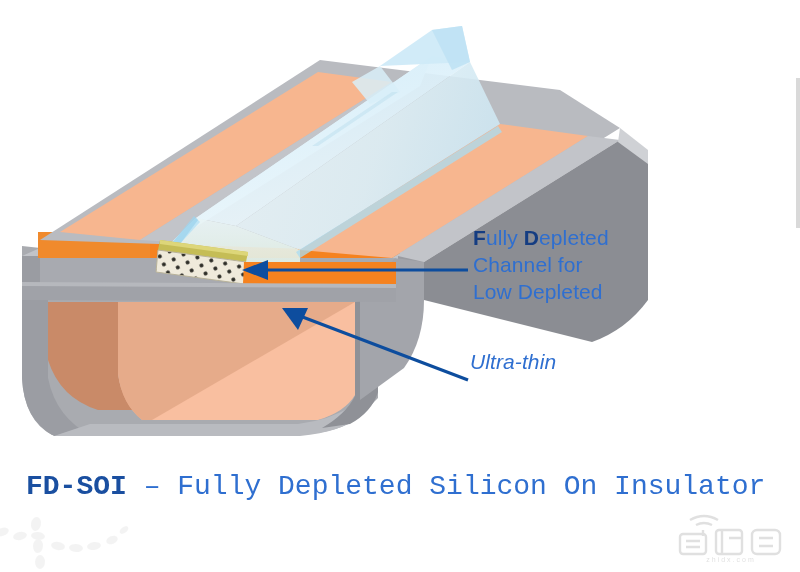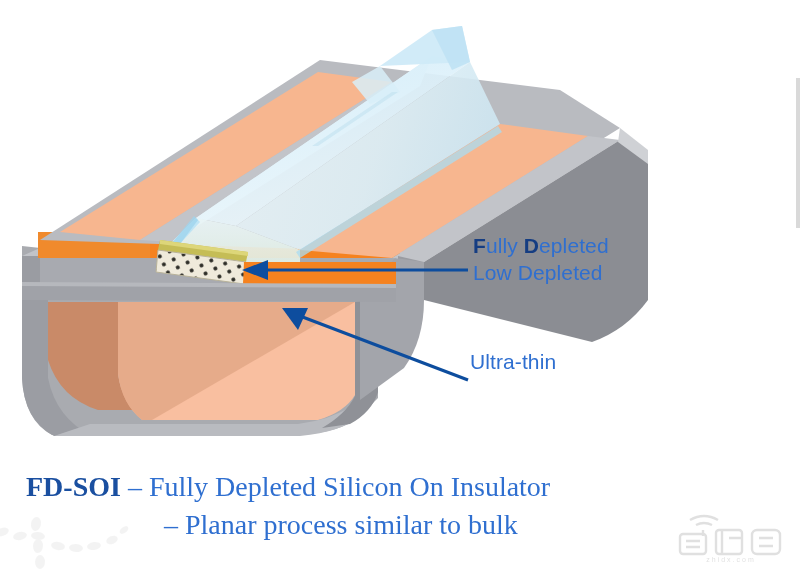--- a/index.html
+++ b/index.html
@@ -33,33 +33,33 @@
     letter-spacing: 0.1px;
     white-space: nowrap;
   }
   .callout .em {
     color: #153d82;
     font-weight: bold;
   }
   #callout-channel {
     left: 473px;
     top: 224px;
-    margin-top: 8px;
   }
   #callout-box {
     left: 470px;
     top: 348px;
+    font-style: italic;
   }
   #caption {
     position: absolute;
     left: 26px;
     top: 468px;
     width: 740px;
     color: #2f6fd0;
-    font-family: Liberation Serif, serif;
+    font-family: Liberation Mono, monospace;
     font-size: 28px;
     line-height: 38px;
     white-space: nowrap;
   }
   #caption .strong {
     color: #1a4fa0;
     font-weight: bold;
   }
   #caption .line2 {
     display: block;
@@ -253,30 +253,30 @@
       <line x1="468" y1="270" x2="262" y2="270" stroke="#0d4d9e" stroke-width="3"></line>
       <polygon points="242,270 268,260 268,280" fill="#0d4d9e"></polygon>
 
       <line x1="468" y1="380" x2="300" y2="316" stroke="#0d4d9e" stroke-width="3"></line>
       <polygon points="282,308 308,308 298,330" fill="#0d4d9e"></polygon>
     </g>
   </svg>
 
   <div class="callout" id="callout-channel">
     <div><span class="em">F</span><span>ully </span><span class="em">D</span><span>epleted</span></div>
+    <div>Channel for</div>
     <div>Low Depleted</div>
   </div>
 
   <div class="callout" id="callout-box">
     <div>Ultra-thin</div>
   </div>
 
   <div id="caption">
     <span class="strong">FD-SOI</span><span> – Fully Depleted Silicon On Insulator</span>
-    <span class="line2">– Planar process similar to bulk</span>
   </div>
 
   <svg id="watermark" viewBox="0 0 118 56">
     <g fill="none" stroke="#9a9a9a" stroke-width="2.4">
       <path d="M 18 12 q 14 -8 28 0"></path>
       <path d="M 24 17 q 8 -4 16 0"></path>
       <path d="M 31 22 v 6"></path>
       <rect x="8" y="26" width="26" height="20" rx="3"></rect>
       <path d="M 14 33 h 14 M 14 39 h 14"></path>
       <rect x="44" y="22" width="26" height="24" rx="3"></rect>

